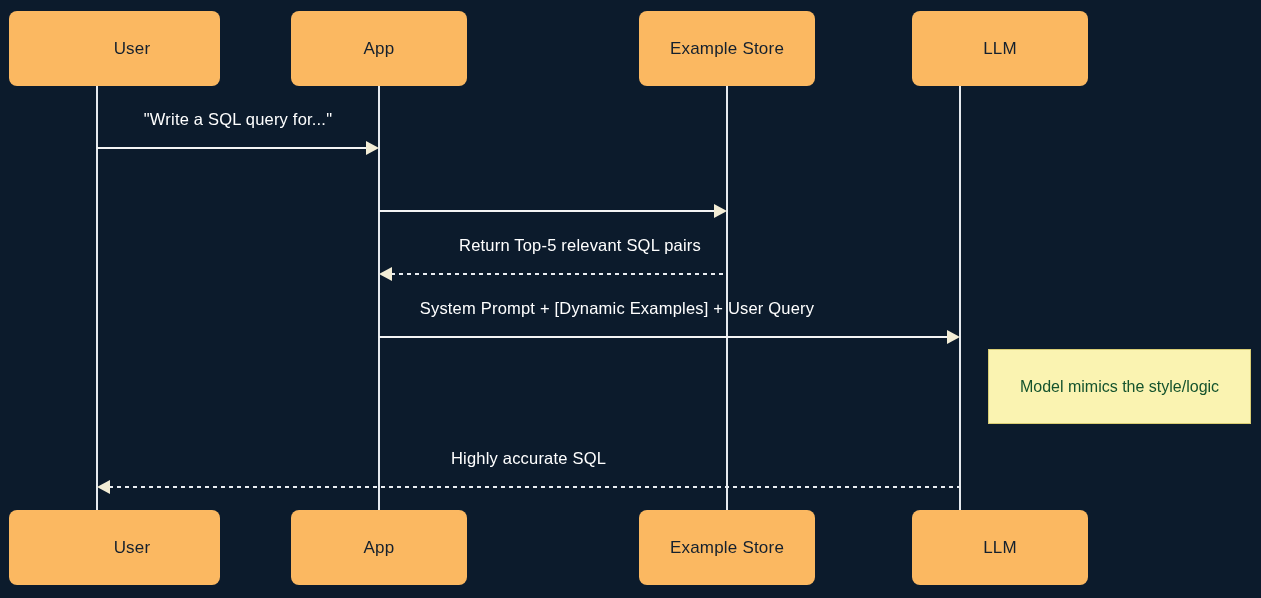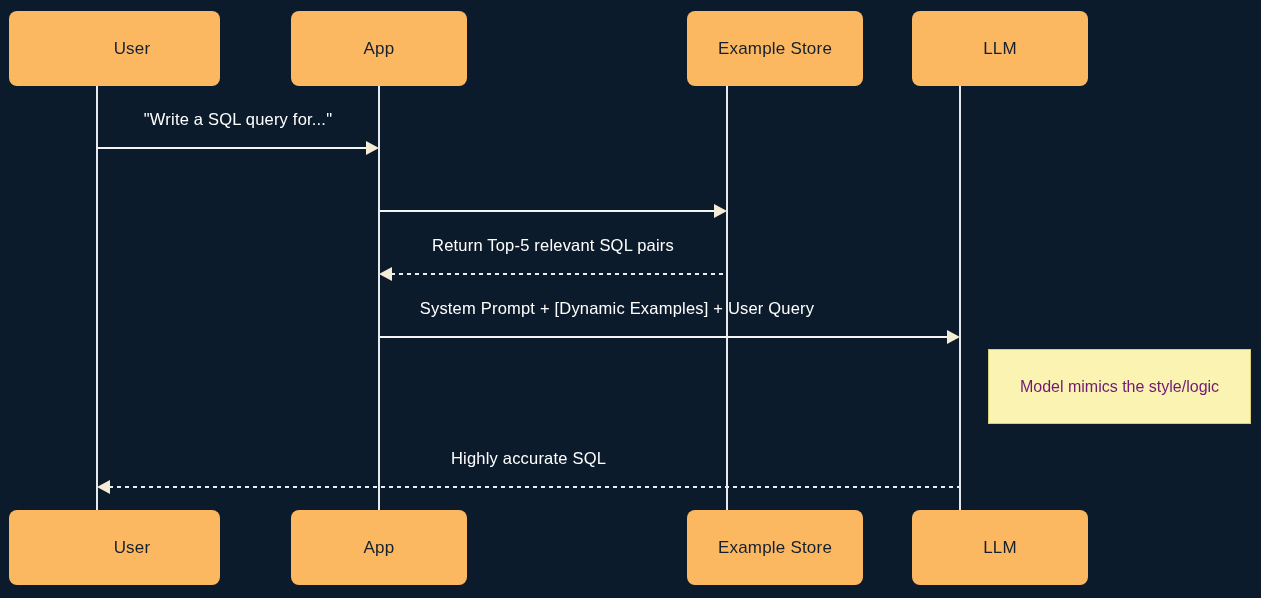--- a/index.html
+++ b/index.html
@@ -23,21 +23,21 @@
     justify-content: center;
     color: #14202e;
     font-size: 17px;
     letter-spacing: 0.2px;
     z-index: 3;
   }
   .actor.top    { top: 11px; }
   .actor.bottom { top: 510px; }
   .a-user { left: 9px; padding-left: 35px;   }
   .a-app  { left: 291px; }
-  .a-es   { left: 639px; margin-left: 48px; }
+  .a-es   { left: 639px; }
   .a-llm  { left: 912px; }
 
   
   .lifeline {
     position: absolute;
     top: 86px;
     height: 425px;
     width: 2px;
     background: #e6eaee;
     z-index: 1;
@@ -51,21 +51,21 @@
   .msg-label {
     position: absolute;
     color: #ffffff;
     font-size: 16.5px;
     text-align: center;
     z-index: 2;
     letter-spacing: 0.2px;
   }
   .l1 { left: 97px;  width: 282px; top: 110px; }
   .l2 { left: 379px; width: 348px; top: 173px; }
-  .l3 { left: 379px; width: 348px; top: 236px; }
+  .l3 { left: 379px; width: 348px; top: 236px; padding-left: 27px; }
   .l4 { left: 379px; width: 476px; top: 299px; }
   .l5 { left: 97px;  width: 863px; top: 449px; }
 
   
   .msg-line {
     position: absolute;
     height: 2px;
     background: #f4f4f4;
     z-index: 2;
   }
@@ -98,21 +98,21 @@
   
   .note {
     position: absolute;
     left: 988px;
     top: 349px;
     width: 263px;
     height: 75px;
     background: #faf3b1;
     border: 1px solid #d9cd74;
     box-sizing: border-box;
-    color: #701a75;
+    color: #14532d;
     font-size: 16px;
     line-height: 25px;
     display: flex;
     flex-direction: column;
     align-items: center;
     justify-content: center;
     text-align: center;
     z-index: 4;
   }
 </style>

